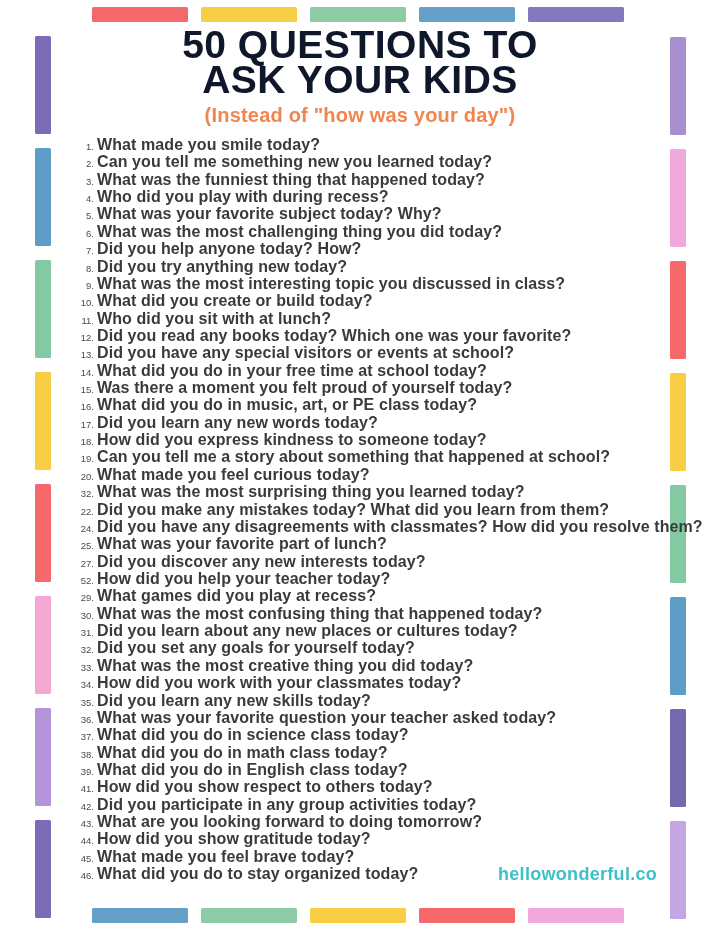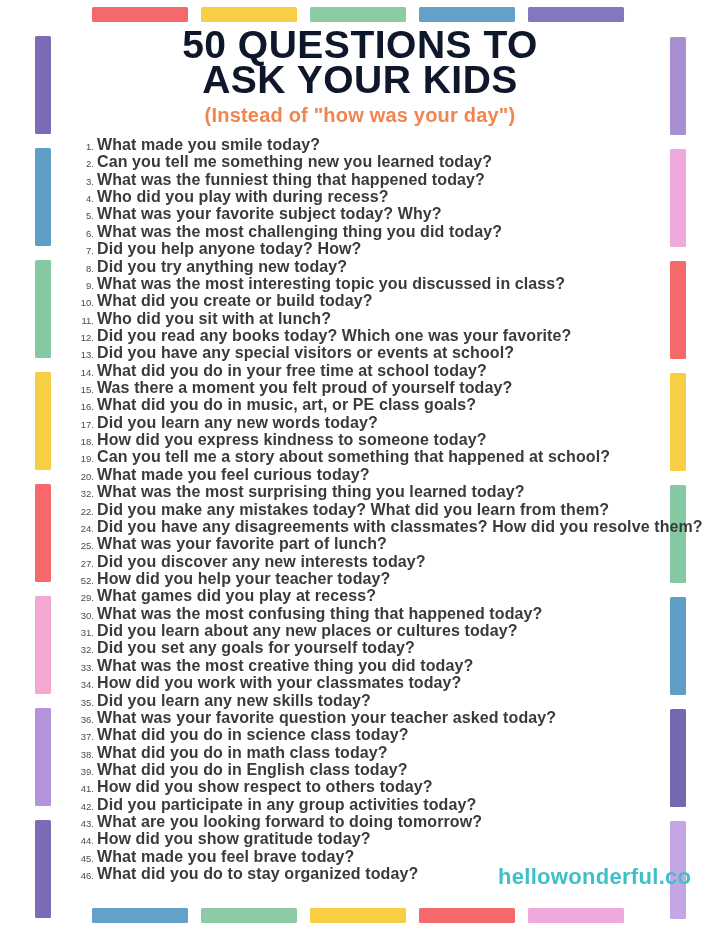--- a/index.html
+++ b/index.html
@@ -79,21 +79,21 @@
     font-size: 16px;
     font-weight: 700;
     color: #3a3a3a;
     letter-spacing: 0.1px;
   }
   
   .footer {
     position: absolute;
     top: 864px;
     left: 498px;
-    font-size: 22px;
+    font-size: 18px;
     font-weight: 700;
     letter-spacing: 0.3px;
   }
 </style>
 </head>
 <body>
 
 <div class="page">
 
   <div class="bars-row bars-top" id="bars-top">
@@ -147,21 +147,21 @@
       <li><span class="q-num">6.</span><span class="q-text">What was the most challenging thing you did today?</span></li>
       <li><span class="q-num">7.</span><span class="q-text">Did you help anyone today? How?</span></li>
       <li><span class="q-num">8.</span><span class="q-text">Did you try anything new today?</span></li>
       <li><span class="q-num">9.</span><span class="q-text">What was the most interesting topic you discussed in class?</span></li>
       <li><span class="q-num">10.</span><span class="q-text">What did you create or build today?</span></li>
       <li><span class="q-num">11.</span><span class="q-text">Who did you sit with at lunch?</span></li>
       <li><span class="q-num">12.</span><span class="q-text">Did you read any books today? Which one was your favorite?</span></li>
       <li><span class="q-num">13.</span><span class="q-text">Did you have any special visitors or events at school?</span></li>
       <li><span class="q-num">14.</span><span class="q-text">What did you do in your free time at school today?</span></li>
       <li><span class="q-num">15.</span><span class="q-text">Was there a moment you felt proud of yourself today?</span></li>
-      <li><span class="q-num">16.</span><span class="q-text">What did you do in music, art, or PE class goals?</span></li>
+      <li><span class="q-num">16.</span><span class="q-text">What did you do in music, art, or PE class today?</span></li>
       <li><span class="q-num">17.</span><span class="q-text">Did you learn any new words today?</span></li>
       <li><span class="q-num">18.</span><span class="q-text">How did you express kindness to someone today?</span></li>
       <li><span class="q-num">19.</span><span class="q-text">Can you tell me a story about something that happened at school?</span></li>
       <li><span class="q-num">20.</span><span class="q-text">What made you feel curious today?</span></li>
       <li><span class="q-num">32.</span><span class="q-text">What was the most surprising thing you learned today?</span></li>
       <li><span class="q-num">22.</span><span class="q-text">Did you make any mistakes today? What did you learn from them?</span></li>
       <li><span class="q-num">24.</span><span class="q-text">Did you have any disagreements with classmates? How did you resolve them?</span></li>
       <li><span class="q-num">25.</span><span class="q-text">What was your favorite part of lunch?</span></li>
       <li><span class="q-num">27.</span><span class="q-text">Did you discover any new interests today?</span></li>
       <li><span class="q-num">52.</span><span class="q-text">How did you help your teacher today?</span></li>

